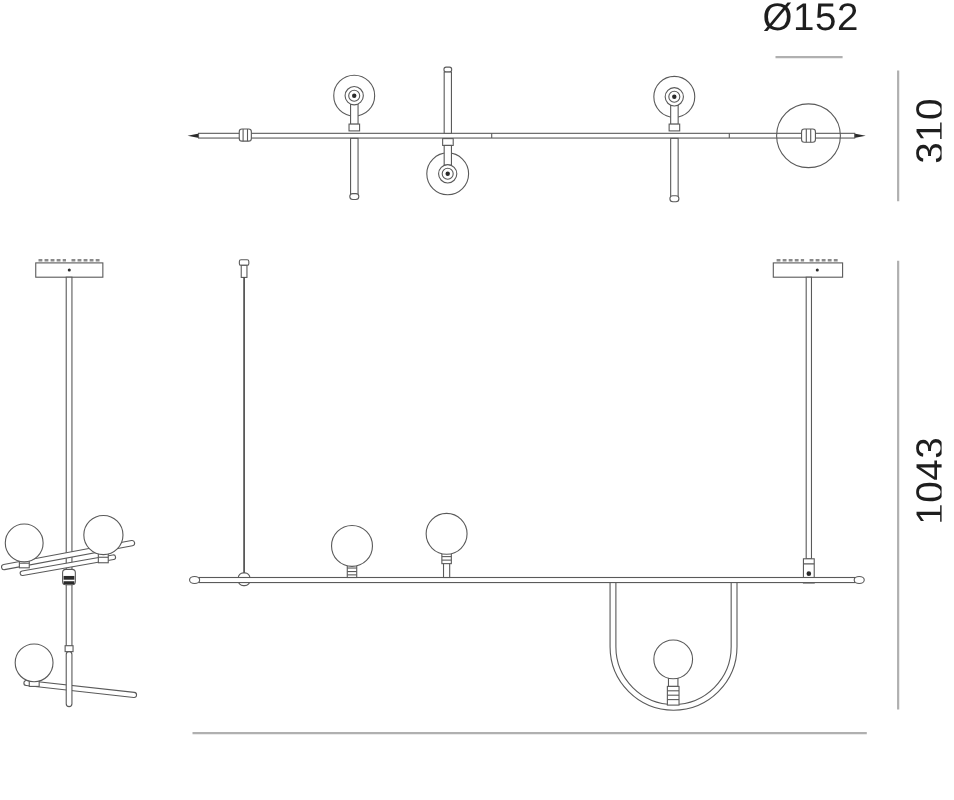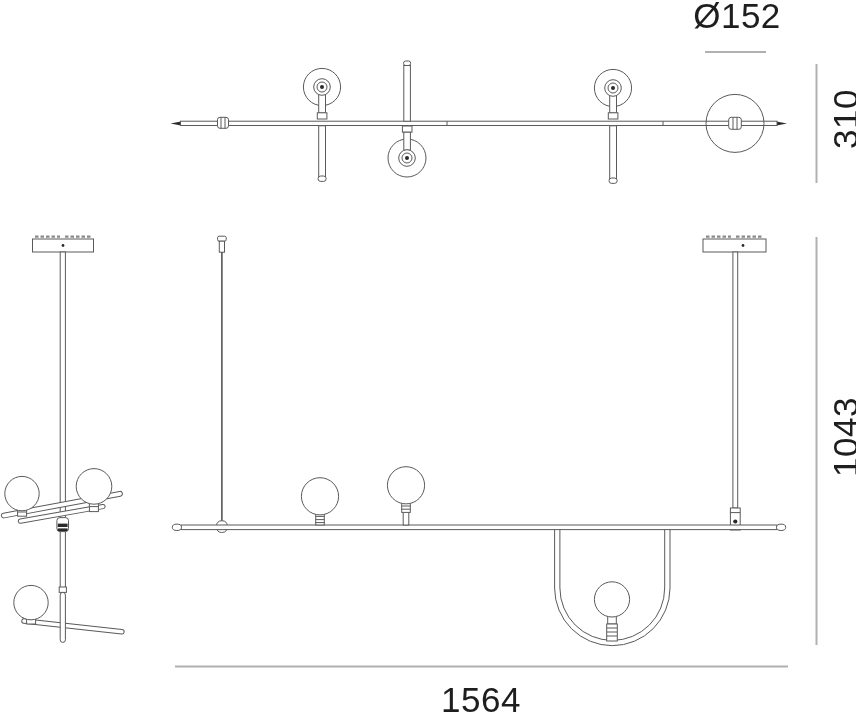--- a/index.html
+++ b/index.html
@@ -188,14 +188,13 @@
     <line x1="175" y1="666.5" x2="788" y2="666.5"></line>
   </g>
 </svg>
 
   <div class="dim-label" id="lbl-dia">Ø152</div>
 
   <div class="dim-label rot" id="lbl-310">310</div>
 
   <div class="dim-label rot" id="lbl-1043">1043</div>
 
-  <div class="dim-label" id="lbl-1564">1564</div>
 </div>
 
 </body></html>

